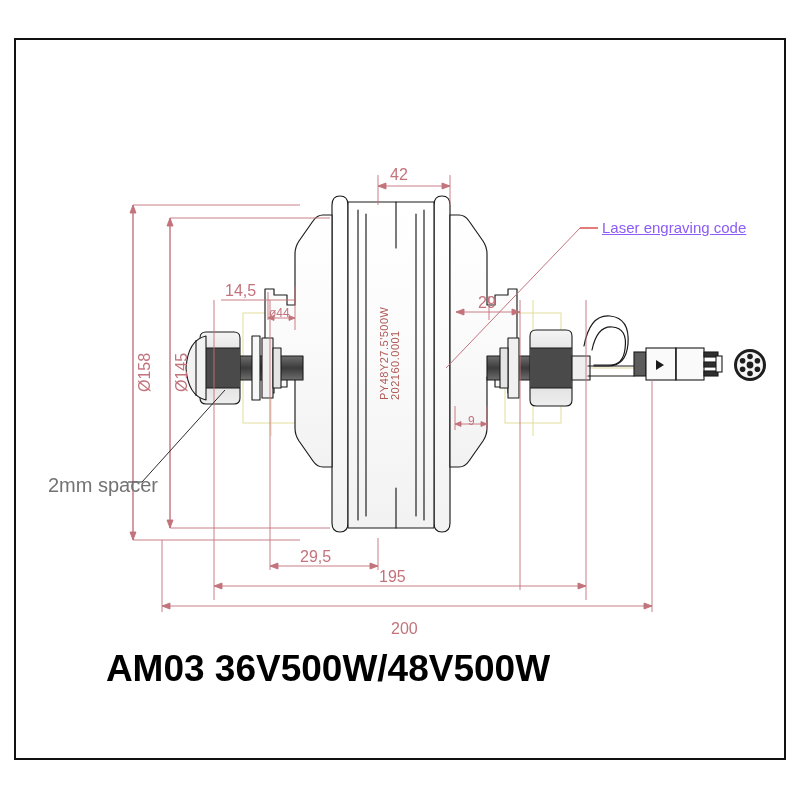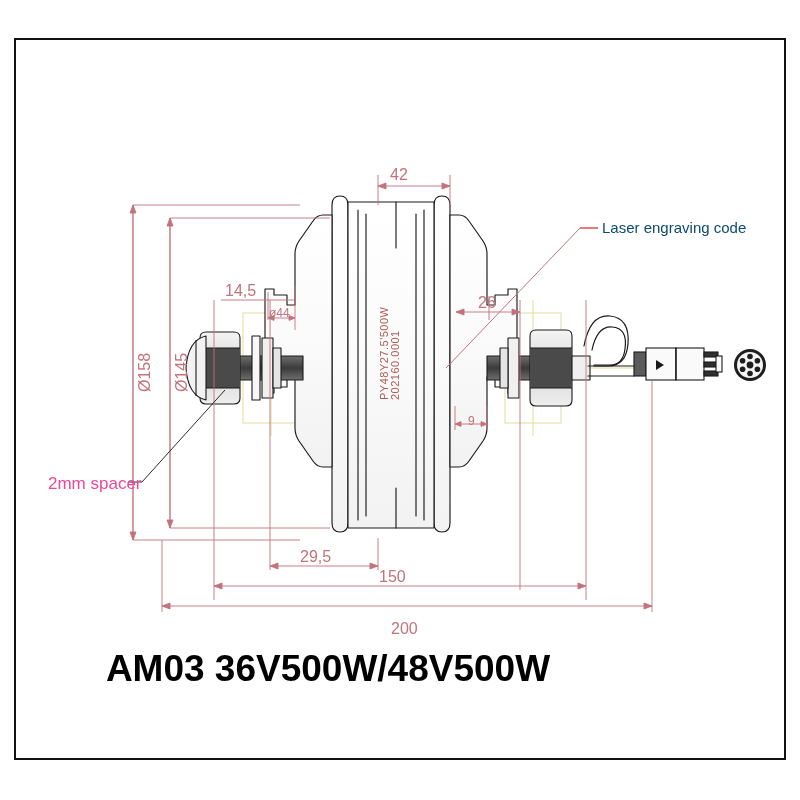--- a/index.html
+++ b/index.html
@@ -23,22 +23,22 @@
   
   #title{
     position:absolute;left:0;top:648px;width:656px;text-align:center;
     font-size:37px;font-weight:600;color:#000000;letter-spacing:0px;
     font-family:"Liberation Sans", sans-serif;white-space:nowrap;
   }
 
   .lbl{position:absolute;font-family:"Liberation Sans", sans-serif;white-space:nowrap;}
   .dimtxt{color:#c2737b;font-size:16px;}
   .dimtxt-xs{color:#c2737b;font-size:12px;}
-  .redlbl{color:#0c4a6e;font-size:15px;}
-  .blklbl{color:#ec4899;font-size:17px;}
+  .redlbl{color:#8b5cf6;font-size:15px;text-decoration:underline;}
+  .blklbl{color:#737373;font-size:20px;}
   .rot90{transform:rotate(-90deg);transform-origin:0 0;}
   .engrave{
     color:#b05a55;font-size:11px;letter-spacing:0.5px;
     transform:rotate(-90deg);transform-origin:0 0;
   }
 </style>
 </head>
 <body>
 
 <div id="page">
@@ -261,27 +261,27 @@
   <div class="lbl dimtxt rot90" style="left:136px; top:392px;">Ø158</div>
 
   <div class="lbl dimtxt rot90" style="left:173px; top:392px;">Ø145</div>
 
   <div class="lbl dimtxt-xs" style="left:269px; top:306px;">ø44</div>
 
   <div class="lbl dimtxt" style="left:374px; top:166px;margin-left:16px;">42</div>
 
   <div class="lbl dimtxt" style="left:225px; top:282px;">14,5</div>
 
-  <div class="lbl dimtxt" style="left:478px; top:294px;">26</div>
+  <div class="lbl dimtxt" style="left:478px; top:294px;">29</div>
 
   <div class="lbl dimtxt-xs" style="left:468px; top:414px;">9</div>
 
   <div class="lbl dimtxt" style="left:300px; top:548px;">29,5</div>
 
-  <div class="lbl dimtxt" style="left:379px; top:568px;">150</div>
+  <div class="lbl dimtxt" style="left:379px; top:568px;">195</div>
 
   <div class="lbl dimtxt" style="left:391px; top:620px;">200</div>
 
   <div class="lbl redlbl" style="left:602px; top:219px;">Laser engraving code</div>
 
   <div class="lbl blklbl" style="left:48px; top:474px;">2mm spacer</div>
 
   <div class="lbl engrave" style="left:378px; top:400px;">PY48Y27.5'500W</div>
 
   <div class="lbl engrave" style="left:389px; top:400px;">202160.0001</div>

